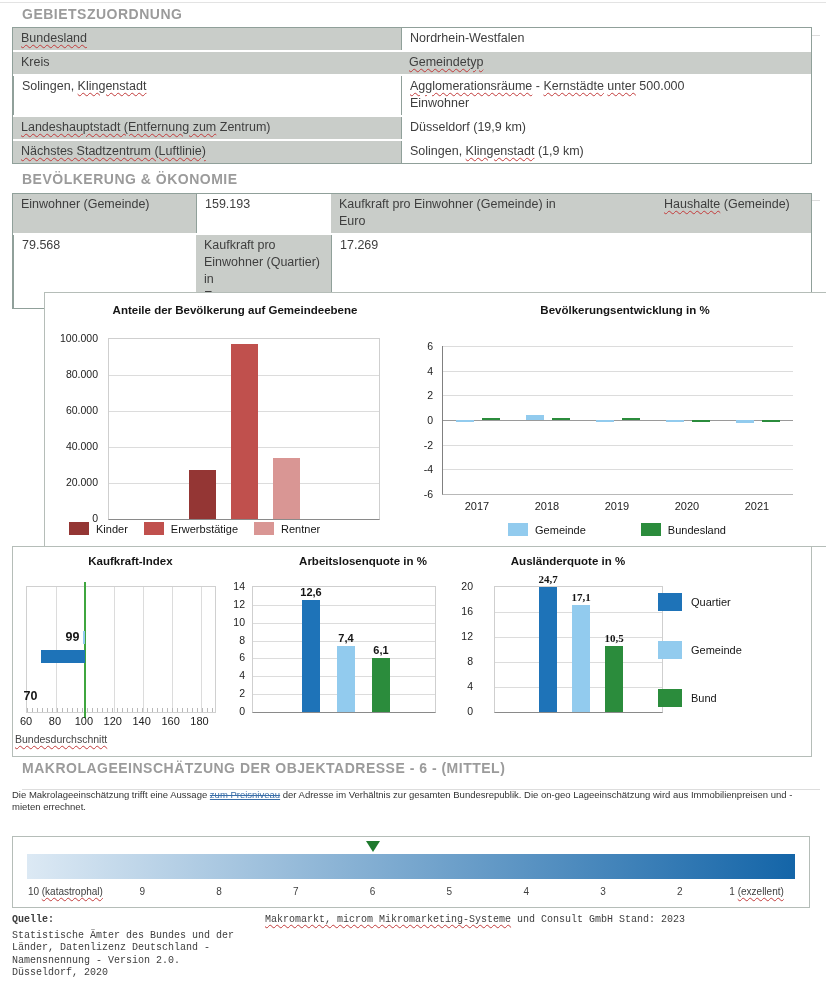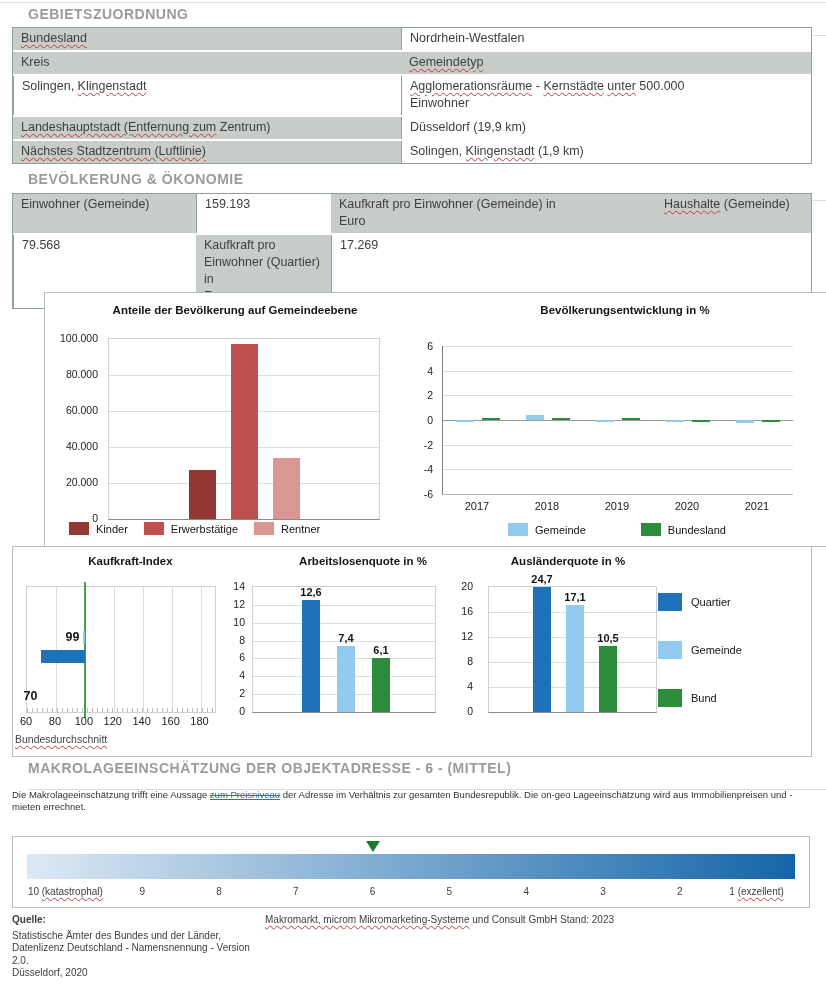--- a/index.html
+++ b/index.html
@@ -1,21 +1,21 @@
 <!DOCTYPE html>
 <html><head>
 <meta charset="utf-8">
 <style>
   html,body{margin:0;padding:0;background:#fff;}
   .page{position:relative;width:826px;height:990px;background:#fff;
         font-family:"Liberation Sans","DejaVu Sans",sans-serif;color:#3E3E3E;overflow:hidden;}
   .toprule{position:absolute;top:2px;left:0;width:826px;height:1px;background:#E3E3E3;}
 
   
-  .sec-title{position:absolute;left:28px;width:798px;font-size:14px;font-weight:bold;
+  .sec-title{position:absolute;left:22px;width:798px;font-size:14px;font-weight:bold;
              letter-spacing:.5px;color:#9B9B9B;border-bottom:1px solid #DDDDDD;padding-bottom:13px;}
 
   
   .sq{text-decoration-line:underline;text-decoration-style:wavy;text-decoration-color:#C23B3B;
       text-decoration-thickness:1px;text-underline-offset:2px;}
   .del{color:#3A6EA8;text-decoration:underline line-through;text-decoration-color:#3A6EA8;}
   .blk{display:block;}
 
   
   .tbl{position:absolute;left:12px;width:798px;border:1px solid #90A09A;background:#fff;
@@ -79,39 +79,39 @@
   #chart-kk .caption{position:absolute;left:2px;top:186px;font-size:10.5px;color:#444;}
 
   
   #chart-alq{left:235px;top:0;width:230px;height:209px;}
   #chart-alq .ctitle{left:5px;top:8px;width:220px;}
   #chart-alq .yaxis{left:-22px;top:39px;width:24px;height:125px;}
   #chart-alq .plot{left:4px;top:39px;width:182px;height:125px;}
   #chart-auq{left:465px;top:0;width:180px;height:209px;}
   #chart-auq .ctitle{left:0;top:8px;width:180px;}
   #chart-auq .yaxis{left:-24px;top:39px;width:24px;height:125px;}
-  #chart-auq .plot{left:10px;top:39px;width:167px;height:125px;}
+  #chart-auq .plot{left:16px;top:39px;width:167px;height:125px;font-family:Liberation Serif, serif;}
   #auq-legend{position:absolute;left:645px;top:46px;width:150px;}
   .vleg-item{display:flex;align-items:center;height:18px;margin-bottom:30px;font-size:11px;color:#151515;}
   .swatch-lg{width:24px;height:18px;margin-right:9px;}
 
   
   #makro-title{top:760px;}
   #makro-desc{position:absolute;top:789px;left:12px;width:798px;font-size:9.5px;line-height:12px;color:#333;}
   #makro-box{position:absolute;top:836px;left:12px;width:796px;height:70px;border:1px solid #B5BDB8;}
   #makro-marker{position:absolute;top:4px;width:0;height:0;
       border-left:7px solid transparent;border-right:7px solid transparent;border-top:11px solid #1E7A2E;}
   #makro-grad{position:absolute;left:14px;right:14px;top:17px;height:25px;}
   #makro-scale{position:absolute;left:14px;right:14px;top:49px;display:grid;
       grid-template-columns:repeat(10,1fr);font-size:10px;color:#3E3E3E;}
   #makro-scale span.scell{text-align:center;white-space:nowrap;}
 
   
   #quellen{position:absolute;top:914px;left:12px;width:798px;}
-  .qrow{display:grid;grid-template-columns:253px 1fr;margin-bottom:3px;font-size:10px;line-height:12.5px;color:#3E3E3E;}
+  .qrow{display:grid;grid-template-columns:253px 1fr;margin-bottom:3px;font-size:10px;line-height:12.5px;color:#3E3E3E;font-family:Liberation Mono, monospace;}
   .qlab{font-weight:bold;}
 </style>
 </head>
 <body>
 
 <div class="page">
   <div class="toprule"></div>
 
   <div class="sec-title" style="top:6px;">GEBIETSZUORDNUNG</div>
   <div class="tbl" id="tbl1">

